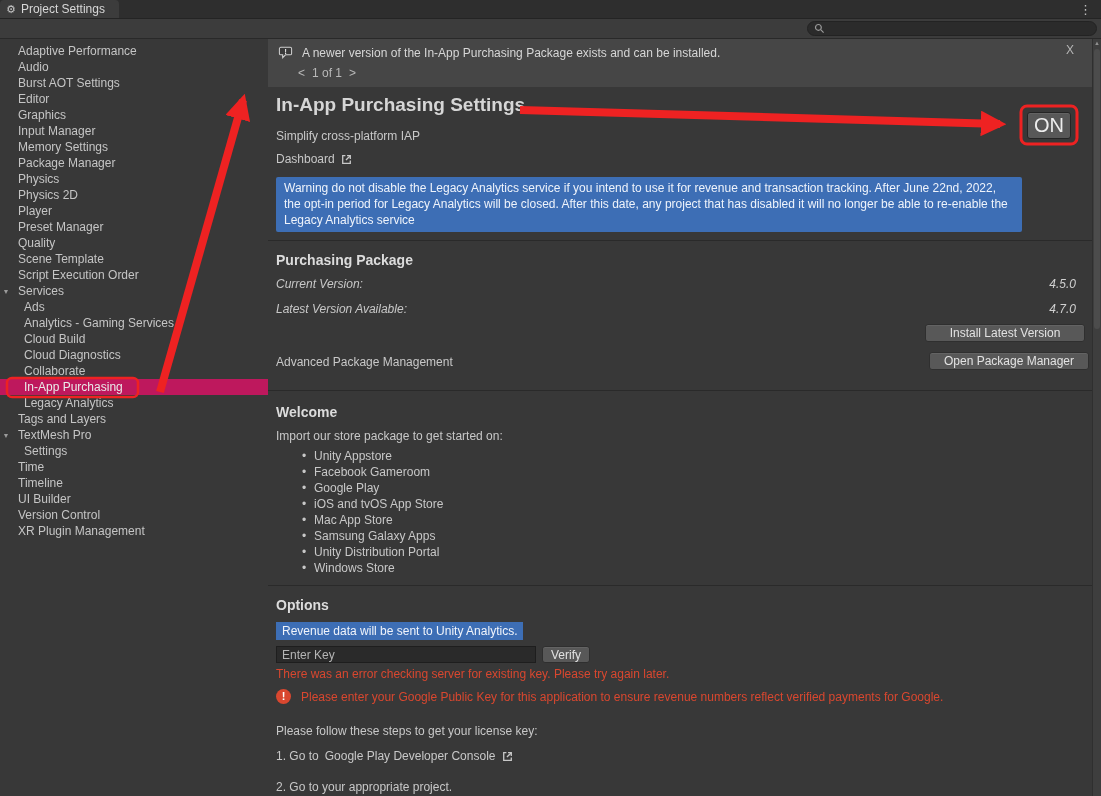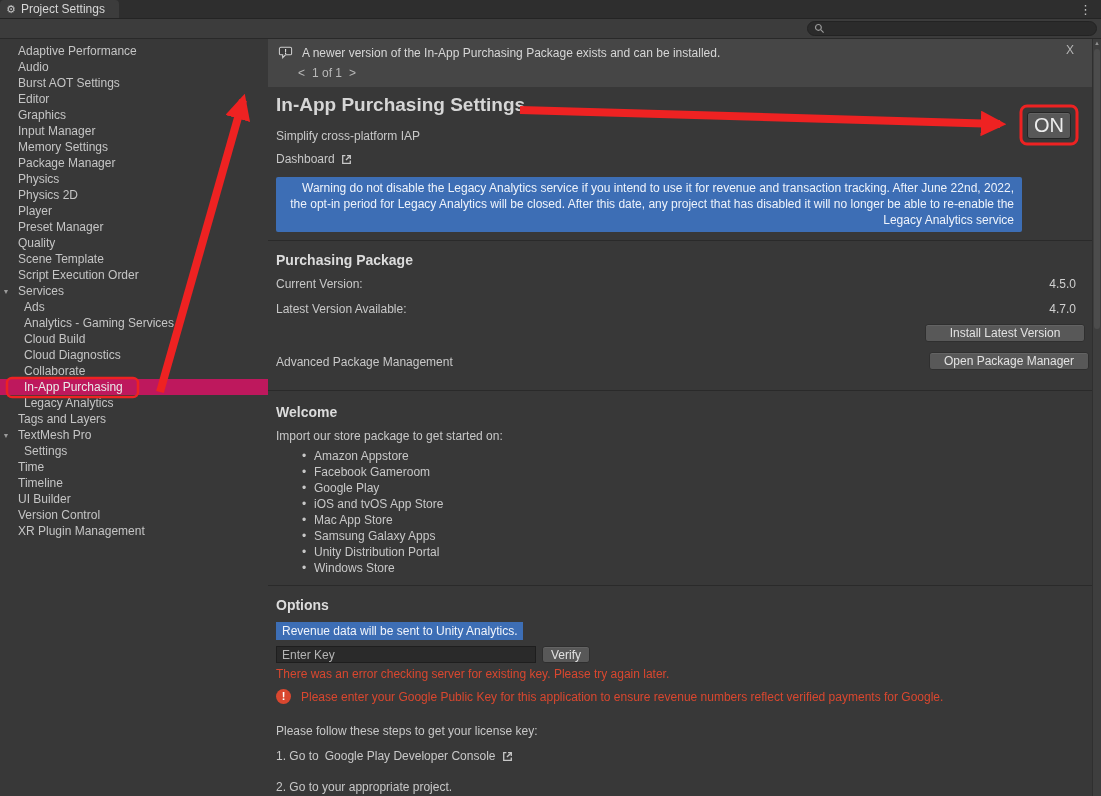--- a/index.html
+++ b/index.html
@@ -47,21 +47,21 @@
   .h2{font-size:14px;font-weight:bold;color:#dcdcdc;white-space:nowrap;}
   .lbl{white-space:nowrap;}
 
   .ubtn{background:#585858;border:1px solid #2f2f2f;border-radius:3px;color:#e2e2e2;font-size:12px;font-family:inherit;height:18px;padding:0 8px;box-shadow:inset 0 1px 0 rgba(255,255,255,.07);cursor:pointer;}
   .on-btn{width:44px;height:27px;font-size:20px;background:#585858;border:1px solid #242424;border-radius:3px;color:#ededed;font-family:inherit;box-shadow:inset 0 1px 0 rgba(255,255,255,.07);cursor:pointer;}
 
   .link-row{display:flex;align-items:center;gap:5px;cursor:pointer;white-space:nowrap;}
   .bluebox{background:var(--selection-blue,#3d6eb5);color:#eef3fb;padding:4px 8px;border-radius:2px;line-height:1.32;width:746px;}
   .divider{position:absolute;left:0;right:9px;height:1px;background:#2a2a2a;}
 
-  .vrow{display:flex;white-space:nowrap;}
+  .vrow{display:flex;white-space:nowrap;font-style:italic;}
   .vval{position:absolute;right:16px;color:#d0d0d0;}
 
   .store-item{height:16px;line-height:16px;display:flex;gap:6px;white-space:nowrap;}
   .bullet{width:8px;text-align:center;}
 
   .note-chip{display:inline-block;background:var(--selection-blue,#3d6eb5);color:#f0f4fb;padding:2px 6px;white-space:nowrap;}
   .key-input{width:260px;height:17px;background:#2a2a2a;border:1px solid #1e1e1e;color:#b5b5b5;font-size:12px;font-family:inherit;padding:0 5px;}
   .err-text{color:var(--error-orange,#d9472f);white-space:nowrap;}
   .err-row{display:flex;align-items:center;gap:10px;white-space:nowrap;}
   .err-icon{width:15px;height:15px;border-radius:50%;background:var(--error-orange,#d9472f);color:#fff;font-weight:bold;font-size:11px;line-height:15px;text-align:center;flex:0 0 15px;}
@@ -251,21 +251,21 @@
 
   <div class="abs link-row" style="top:113px;left:8px;">
     <span>Dashboard</span>
     <svg width="13" height="13" viewBox="0 0 12 12">
       <path d="M5,2.5 H2.5 V9.5 H9.5 V7" class="icon-stroke"></path>
       <path d="M6.5,2.5 H9.5 V5.5" class="icon-stroke"></path>
       <path d="M9.5,2.5 L5.5,6.5" class="icon-stroke"></path>
     </svg>
   </div>
 
-  <div class="abs bluebox" style="top:138px;left:8px;text-align:right;">Warning do not disable the Legacy Analytics service if you intend to use it for revenue and transaction tracking. After June 22nd, 2022, the opt-in period for Legacy Analytics will be closed. After this date, any project that has disabled it will no longer be able to re-enable the Legacy Analytics service</div>
+  <div class="abs bluebox" style="top:138px;left:8px;">Warning do not disable the Legacy Analytics service if you intend to use it for revenue and transaction tracking. After June 22nd, 2022, the opt-in period for Legacy Analytics will be closed. After this date, any project that has disabled it will no longer be able to re-enable the Legacy Analytics service</div>
 
   <div class="divider" style="top:201px;"></div>
 
   <div class="abs h2" style="top:213px;left:8px;">Purchasing Package</div>
 
   <div class="abs vrow" style="top:238px;left:8px;right:9px;">
     <span>Current Version:</span>
     <span class="vval">4.5.0</span>
   </div>
   <div class="abs vrow" style="top:263px;left:8px;right:9px;">
@@ -279,21 +279,21 @@
   <button class="abs ubtn" style="top:313px;right:12px;width:160px;">Open Package Manager</button>
 
   <div class="divider" style="top:351px;"></div>
 
   <div class="abs h2" style="top:365px;left:8px;">Welcome</div>
   <div class="abs lbl" style="top:390px;left:8px;">Import our store package to get started on:</div>
 
   <div class="abs" style="top:409px;left:32px;">
       <div class="store-item">
     <span class="bullet">•</span>
-    <span>Amazon Appstore</span>
+    <span>Unity Appstore</span>
   </div>
       <div class="store-item">
     <span class="bullet">•</span>
     <span>Facebook Gameroom</span>
   </div>
       <div class="store-item">
     <span class="bullet">•</span>
     <span>Google Play</span>
   </div>
       <div class="store-item">

